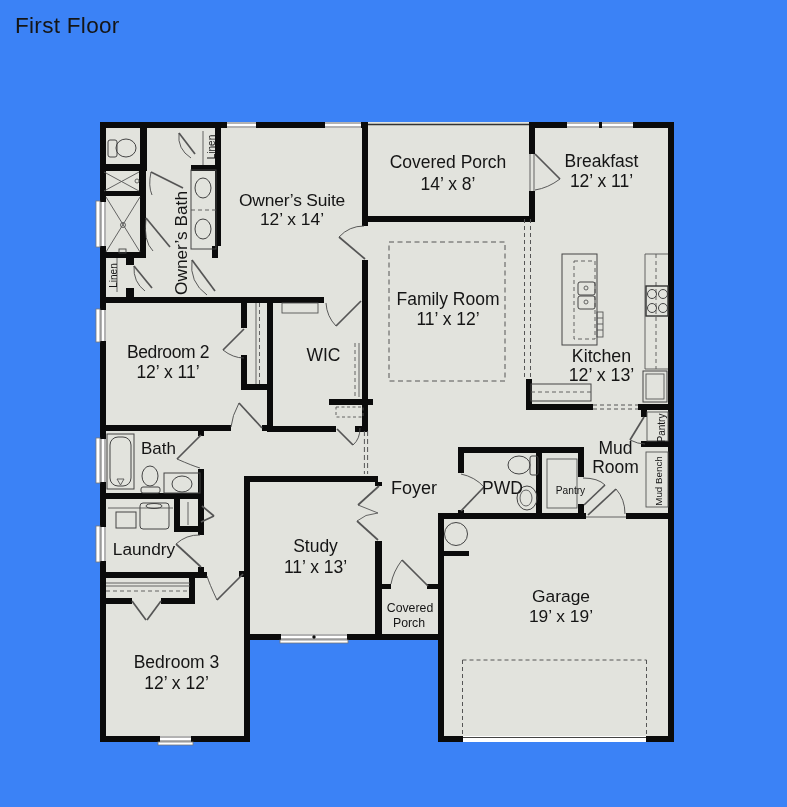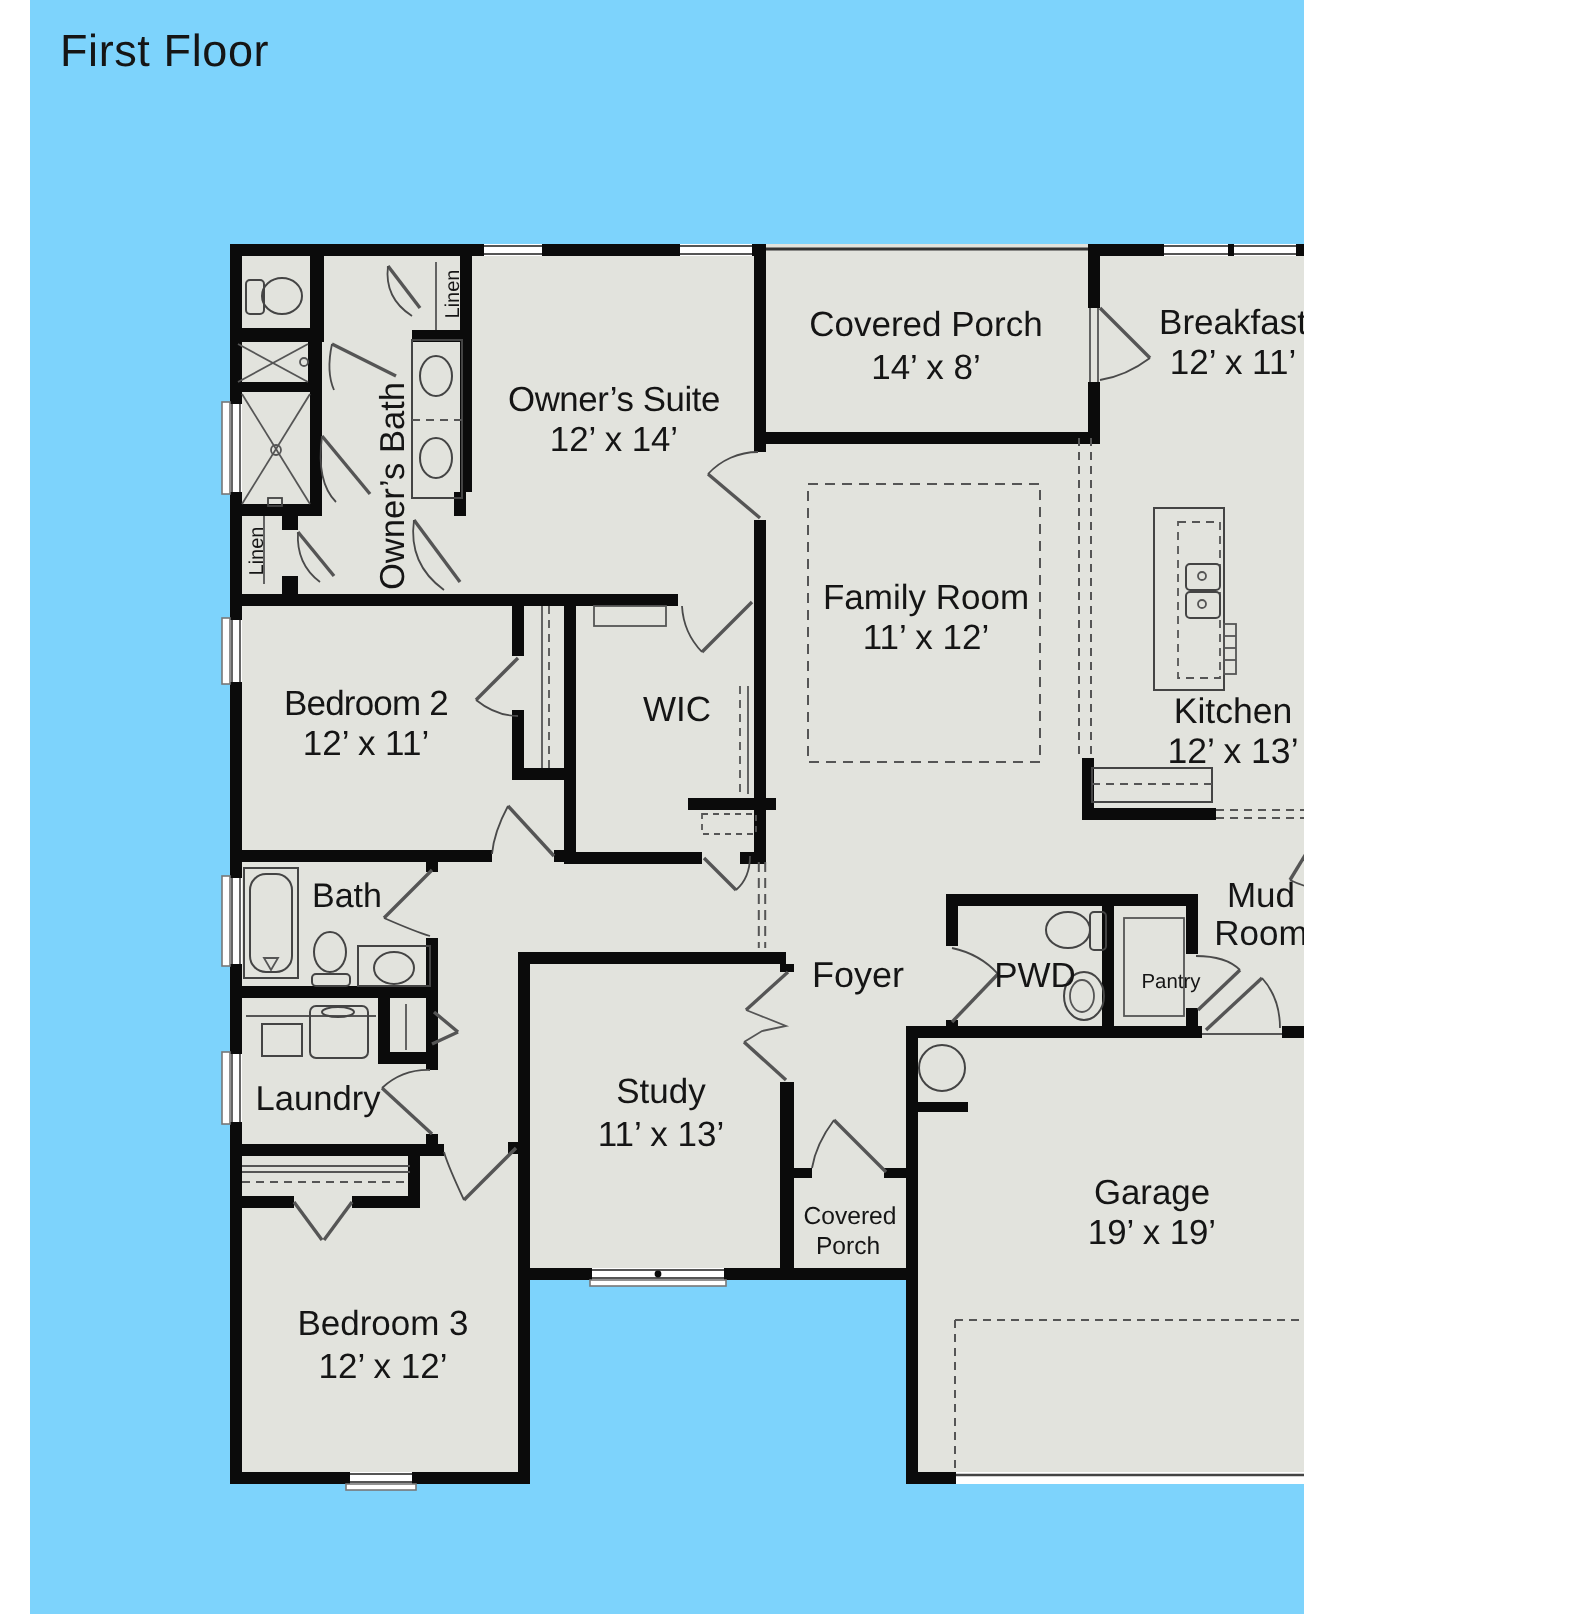--- a/index.html
+++ b/index.html
@@ -1,16 +1,16 @@
 <!DOCTYPE html>
 <html><head>
 <meta charset="utf-8">
 <style>
 html,body{margin:0;padding:0;background:#ffffff;}
-#page{position:relative;width:637px;height:807px;background:#7dd3fc;overflow:hidden;filter:saturate(100%);margin-left:15px;}
+#page{position:relative;width:787px;height:807px;background:#3b82f6;overflow:hidden;filter:saturate(100%);}
 svg{display:block;}
 .w{fill:#0b0b0b;}
 .tl{stroke:#444;stroke-width:1;fill:none;}
 .tl2{stroke:#555;stroke-width:0.9;fill:none;}
 .dash{stroke:#555;stroke-width:1;fill:none;stroke-dasharray:4 3;}
 .leaf{stroke:#555;stroke-width:1.7;fill:none;}
 .arc{stroke:#4a4a4a;stroke-width:0.9;fill:none;}
 .lbl{font-family:"Liberation Sans",sans-serif;fill:#151515;}
 </style>
 </head>

